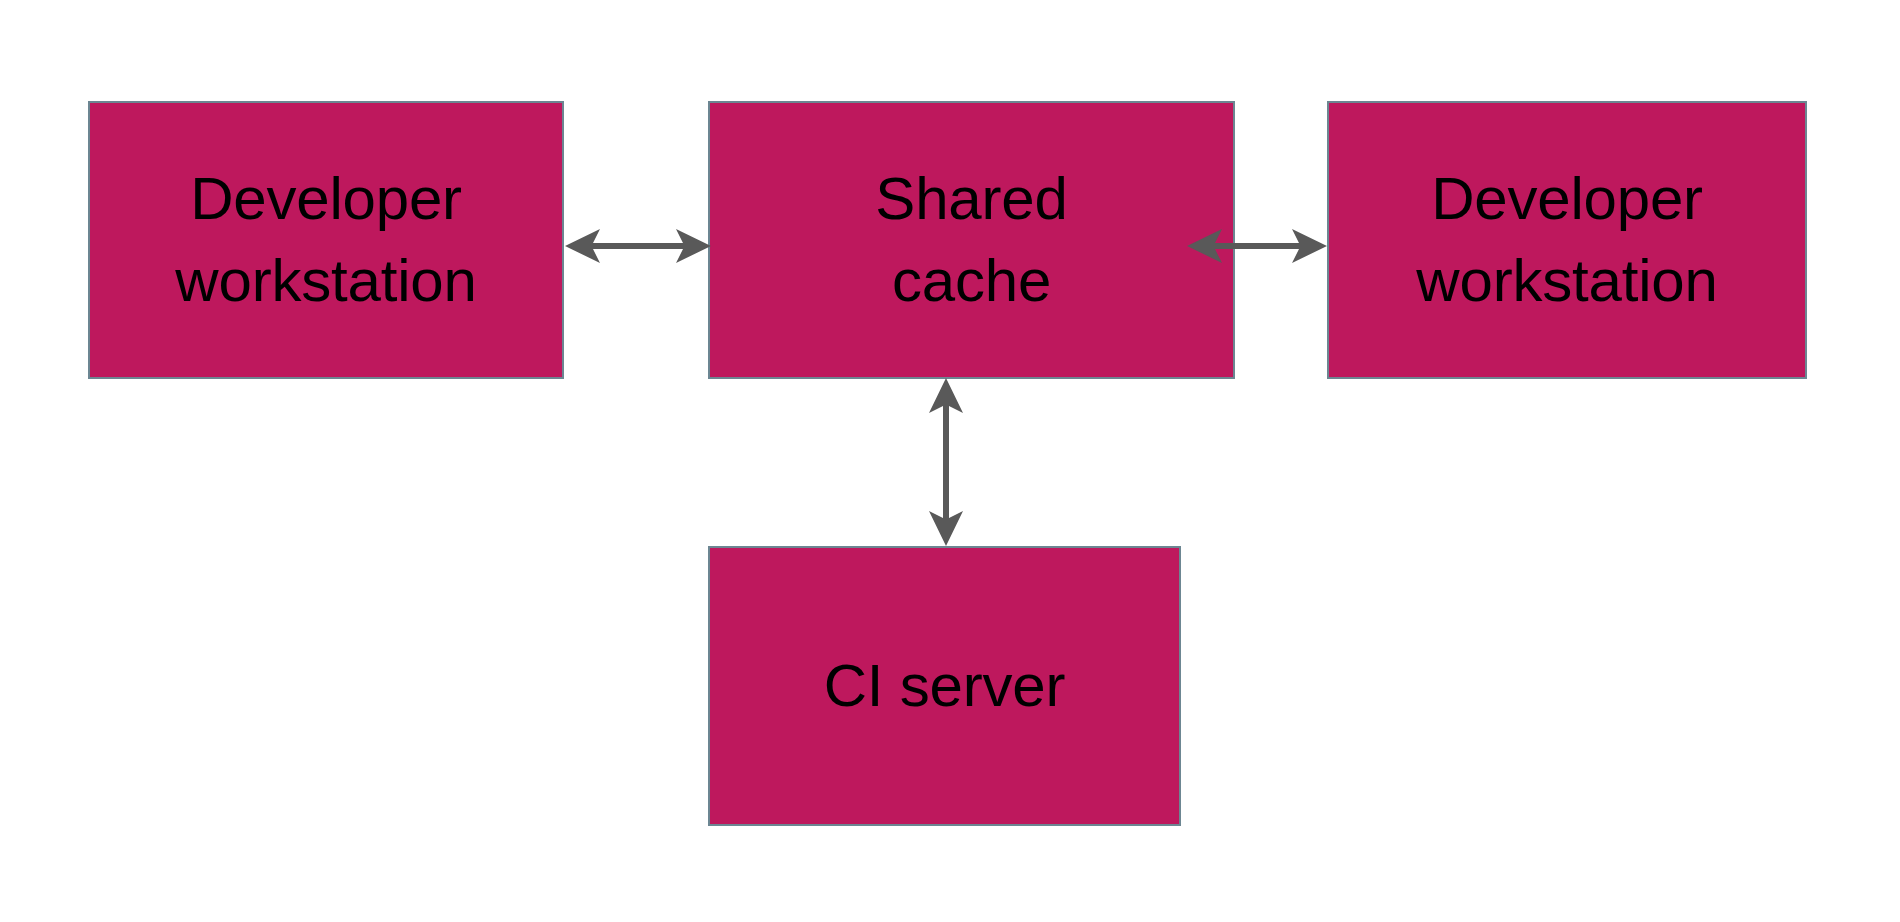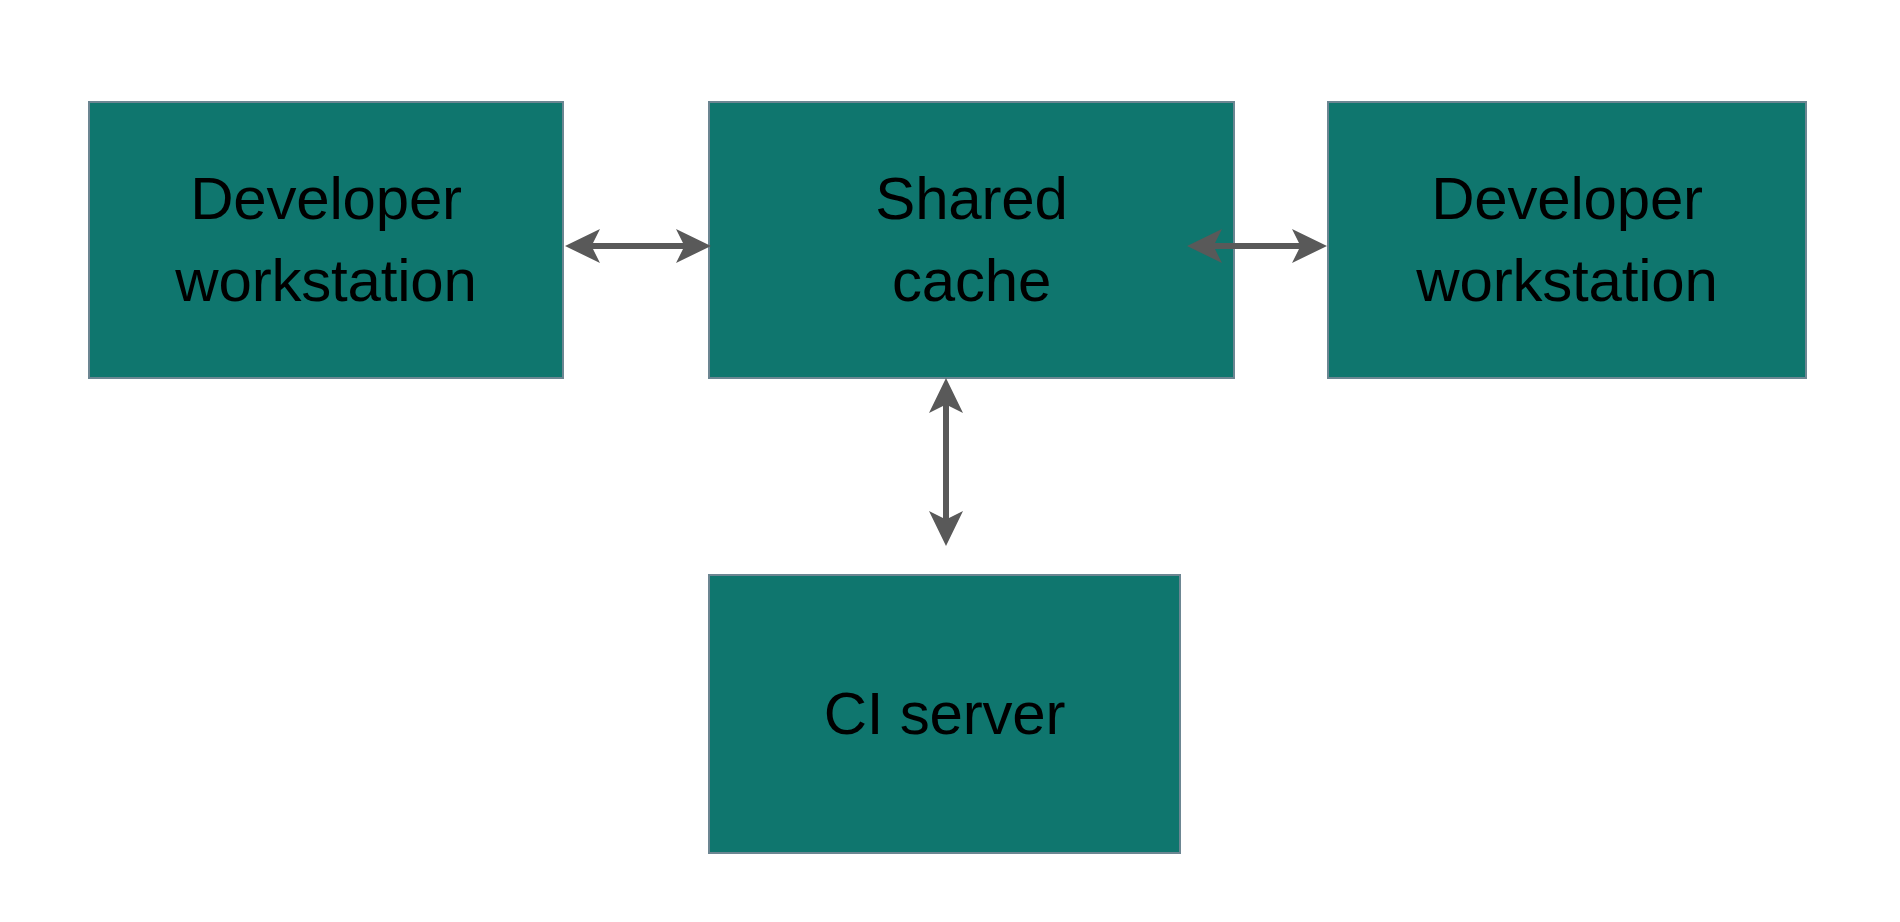--- a/index.html
+++ b/index.html
@@ -14,41 +14,41 @@
   #canvas {
     position: relative;
     width: 1900px;
     height: 922px;
     background: #ffffff;
     overflow: hidden;
   }
   .node {
     position: absolute;
     box-sizing: border-box;
-    background: #0f766e;
+    background: #be185d;
     border: 2px solid #6c8692;
     display: flex;
     align-items: center;
     justify-content: center;
     text-align: center;
   }
   .node-label {
     color: #000000;
     font-family: "Liberation Sans", sans-serif;
     font-size: 60px;
     line-height: 1.37;
     font-weight: 400;
     letter-spacing: -0.2px;
     white-space: pre-line;
     padding: 0 4px;
   }
   .node-dev-left  { left: 88px;   top: 101px; width: 476px; height: 278px; }
   .node-cache     { left: 708px;  top: 101px; width: 527px; height: 278px; }
   .node-dev-right { left: 1327px; top: 101px; width: 480px; height: 278px; }
-  .node-ci        { left: 708px;  top: 546px; width: 473px; height: 280px; margin-top: 28px; }
+  .node-ci        { left: 708px;  top: 546px; width: 473px; height: 280px; }
 
   .connector {
     position: absolute;
     pointer-events: none;
   }
   .conn-left  { left: 560px;  top: 222px; width: 156px; height: 48px; }
   .conn-right { left: 1182px; top: 222px; width: 150px; height: 48px; }
   .conn-down  { left: 922px;  top: 374px; width: 48px;  height: 176px; }
 </style>
 </head>

